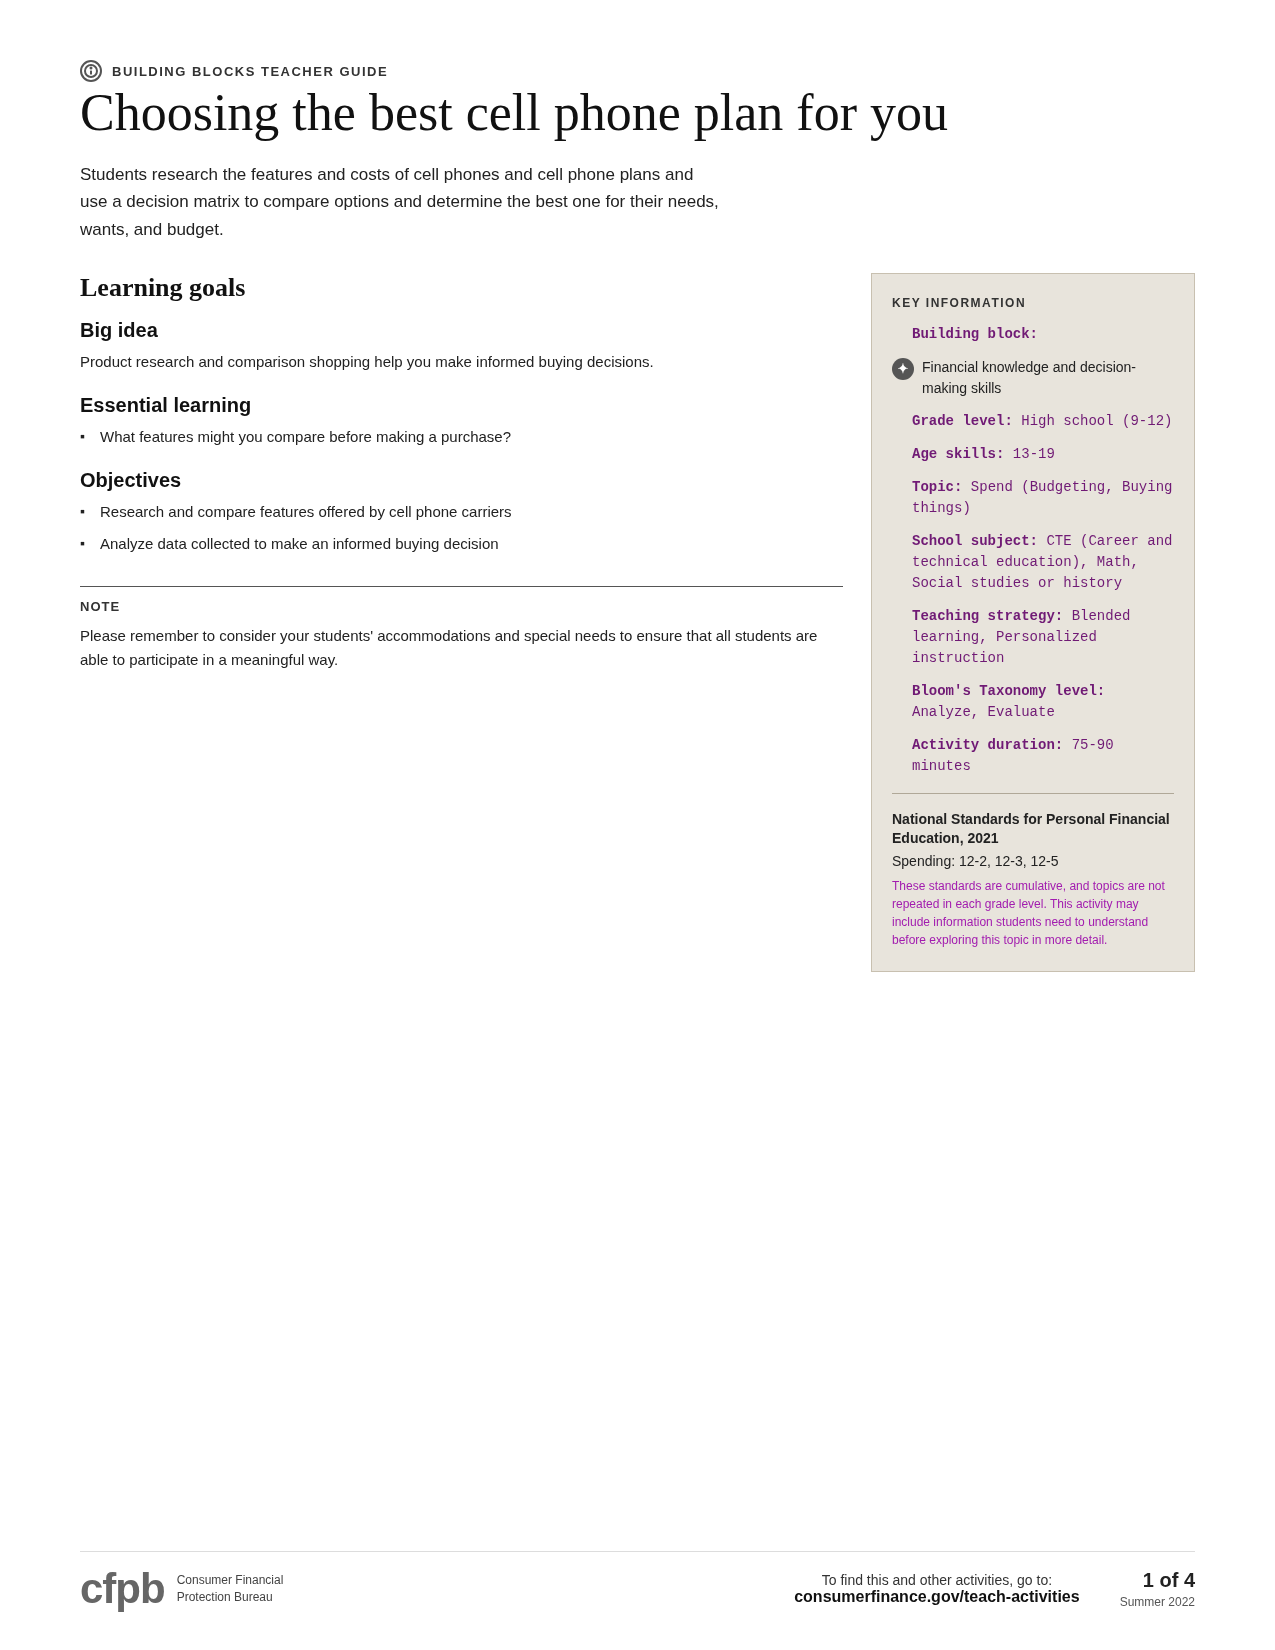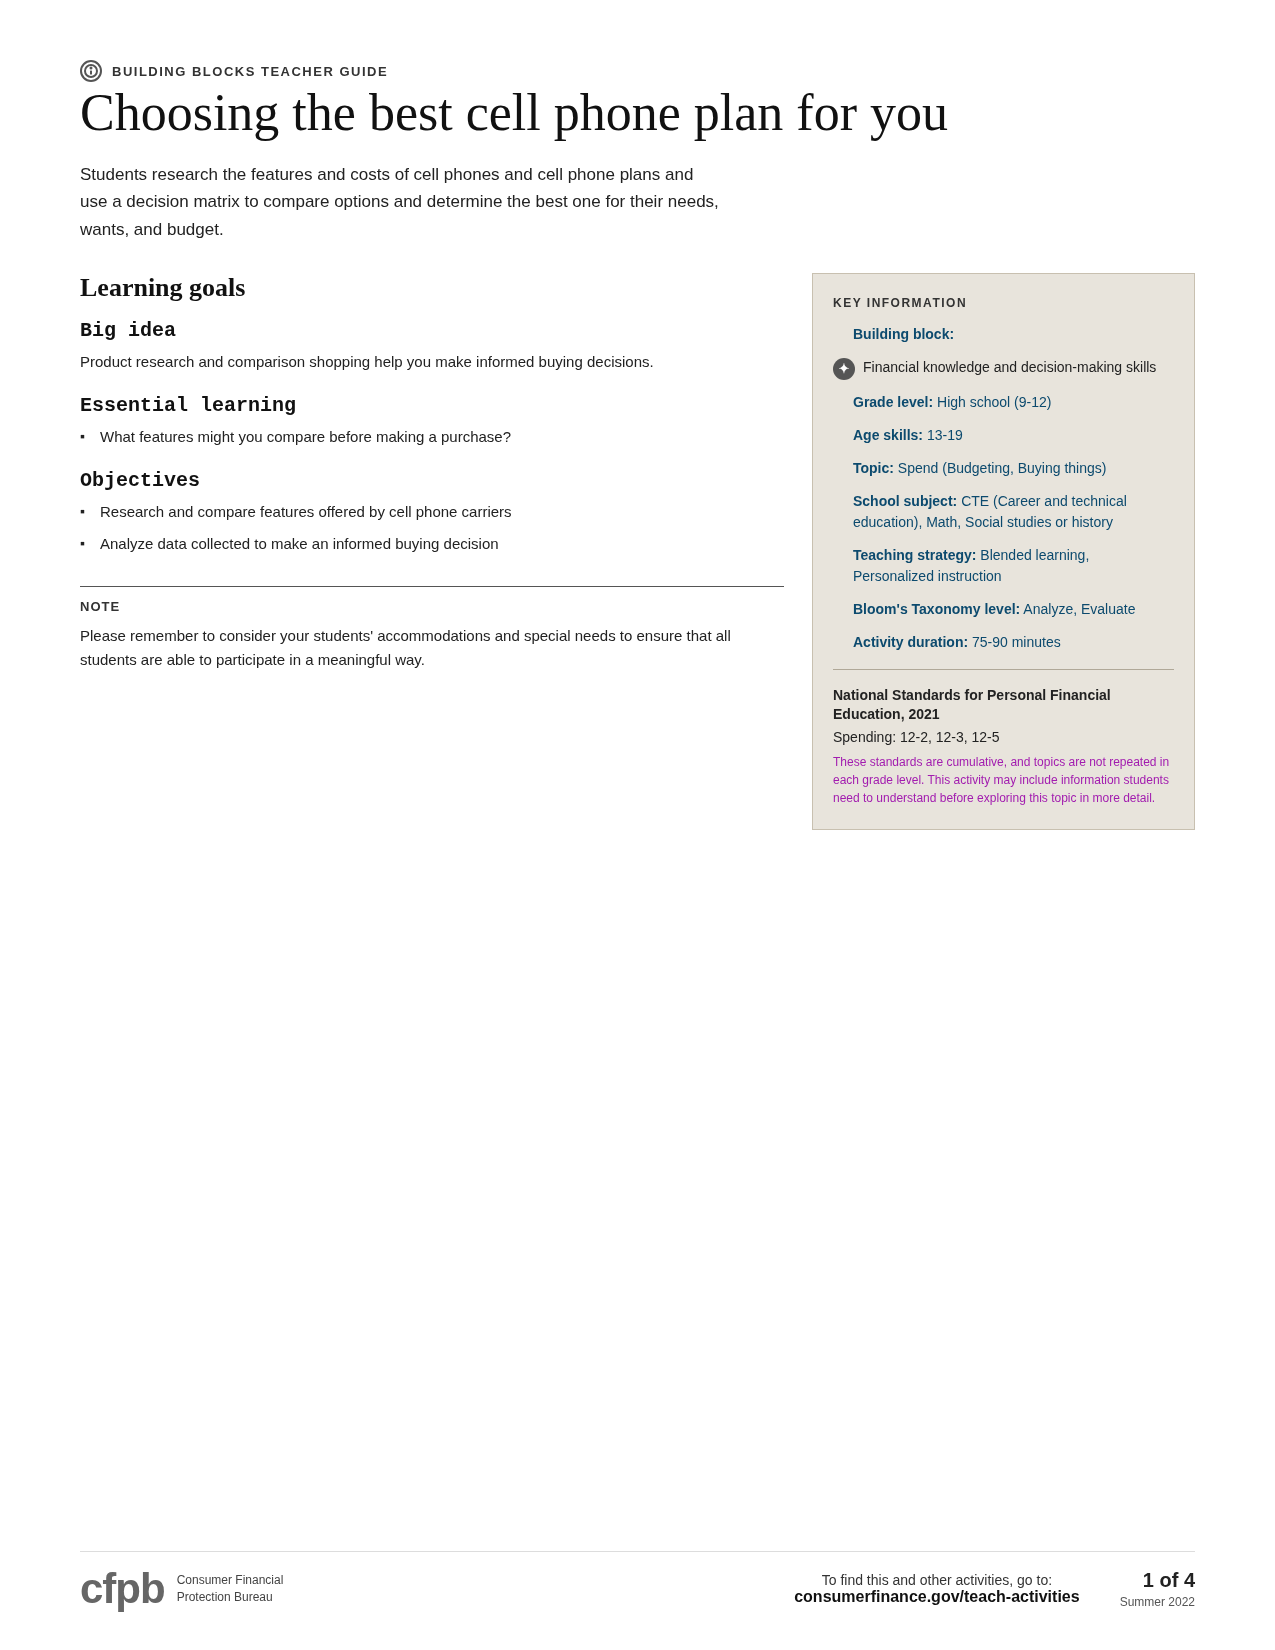--- a/index.html
+++ b/index.html
@@ -66,34 +66,34 @@
     
     .two-col {
       display: flex;
       gap: 28px;
     }
     .left-col {
       flex: 1;
       min-width: 0;
     }
     .right-col {
-      width: 383px;
+      width: 324px;
       flex-shrink: 0;
       border-radius: 12px;
     }
     
     .section-heading {
       font-family: Georgia, serif;
       font-size: 26px;
       font-weight: bold;
       color: #111;
       margin-bottom: 16px;
     }
     .sub-heading {
-      font-family: Liberation Mono, monospace;
+      font-family: Liberation Sans, sans-serif;
       font-size: 20px;
       font-weight: bold;
       color: #111;
       margin-bottom: 8px;
     }
     .body-text {
       font-family: Arial, Helvetica, sans-serif;
       font-size: 15px;
       line-height: 1.6;
       color: #222;
@@ -147,24 +147,24 @@
       font-family: Arial, Helvetica, sans-serif;
       font-size: 12px;
       font-weight: bold;
       letter-spacing: 1.5px;
       text-transform: uppercase;
       color: #333;
       margin-bottom: 14px;
     }
     .key-info-row {
       margin-bottom: 12px;
-      font-family: Liberation Sans, sans-serif;
+      font-family: Liberation Mono, monospace;
       font-size: 14px;
       line-height: 1.5;
-      color: #0c4a6e;
+      color: #701a75;
       padding-left: 20px;
     }
     .key-info-row .label {
       font-weight: bold;
     }
     .financial-knowledge-row {
       display: flex;
       align-items: flex-start;
       gap: 8px;
       margin-bottom: 12px;

